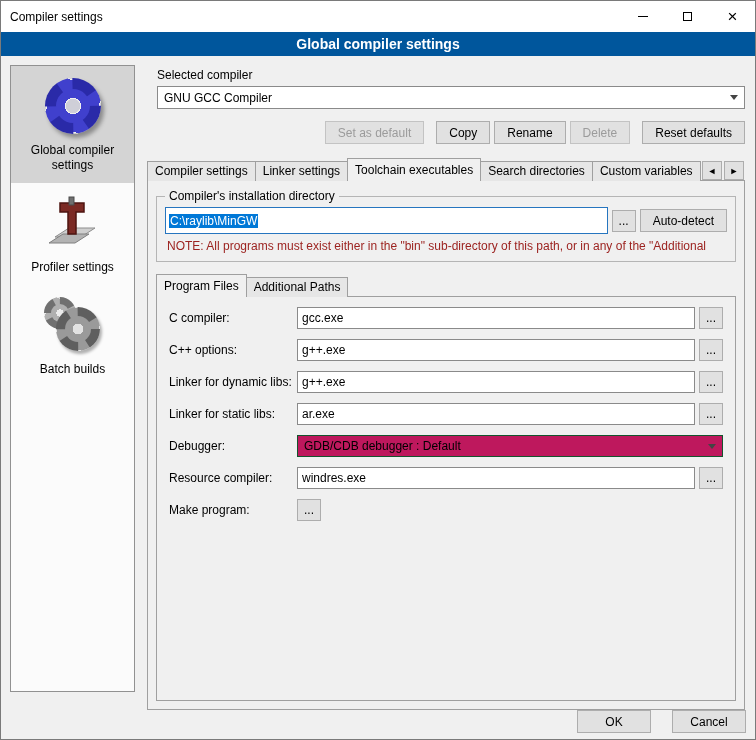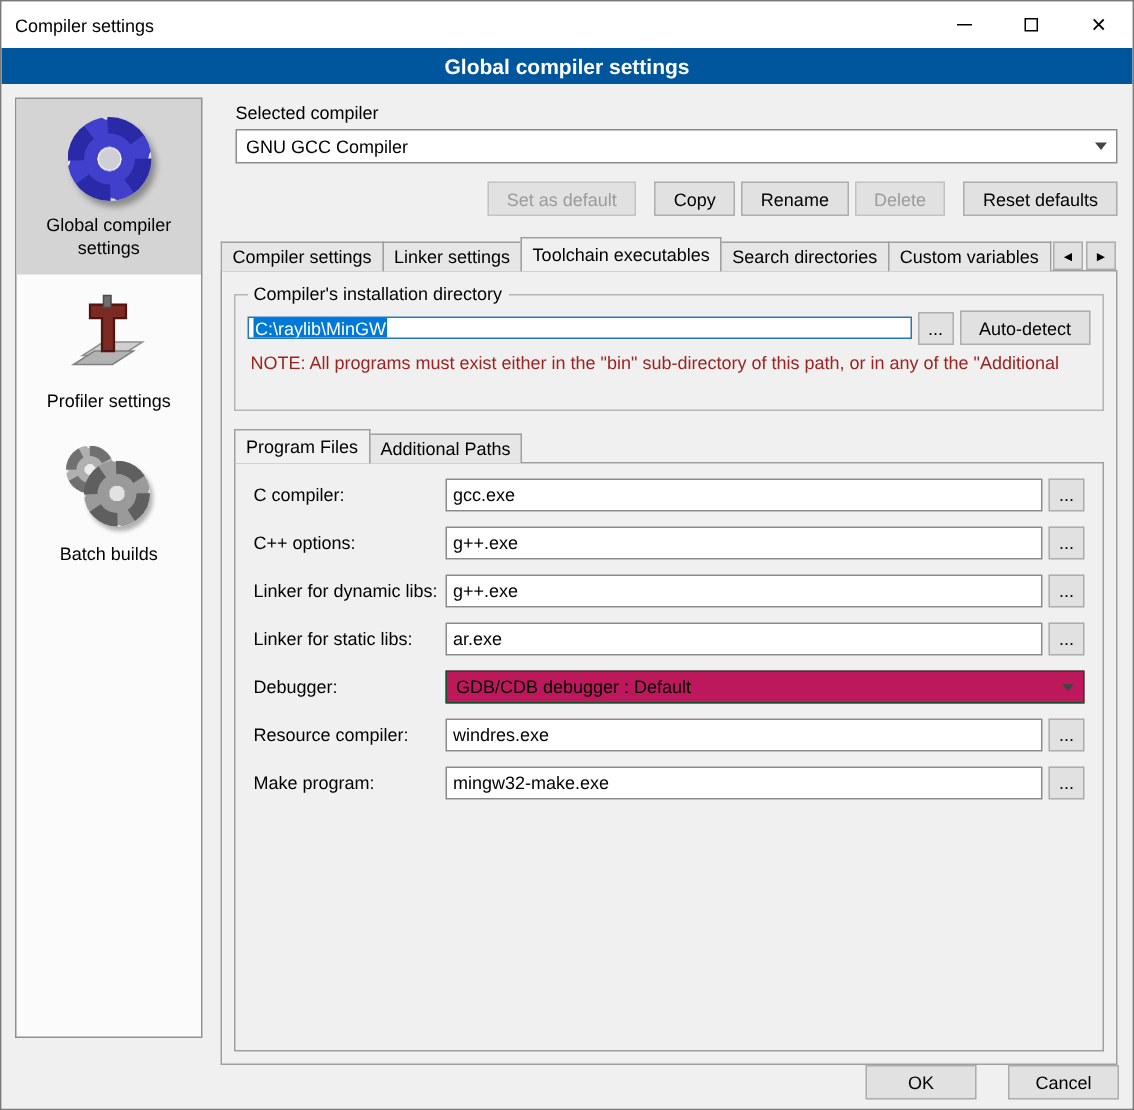--- a/index.html
+++ b/index.html
@@ -58,24 +58,24 @@
   .tabs-scroller { display:flex; align-items:flex-end; overflow:hidden; margin-right:44px; height:23px; }
   .tab { flex:0 0 auto; height:20px; line-height:19px; padding:0 7px; background:#e6e6e6; border:1px solid #9f9f9f; border-bottom:none; white-space:nowrap; }
   .tab + .tab { margin-left:-1px; }
   .tab.active { height:23px; line-height:22px; background:#f0f0f0; position:relative; z-index:3; }
   .tab-arrows { position:absolute; right:1px; top:3px; display:flex; }
   .arrow-btn { width:20px; height:19px; background:#e1e1e1; border:1px solid #adadad; display:flex; align-items:center; justify-content:center; font-size:9px; padding:0; }
   .arrow-btn + .arrow-btn { margin-left:2px; }
 
   .tabpanel { border:1px solid #9f9f9f; background:#f0f0f0; height:530px; margin-top:-1px; padding:8px; display:flex; flex-direction:column; }
 
-  fieldset.group { border:1px solid #b5b5b5; margin:0; padding:4px 8px 24px; }
+  fieldset.group { border:1px solid #b5b5b5; margin:0; padding:4px 8px 8px; }
   fieldset.group legend { padding:0 4px; font-size:12px; }
   .path-row { display:flex; align-items:center; }
-  .path-box { flex:1; height:15px; border:1px solid #2675bf; background:#fff; display:flex; align-items:center; padding:0 3px; overflow:hidden; margin-right:4px; }
+  .path-box { flex:1; height:27px; border:1px solid #2675bf; background:#fff; display:flex; align-items:center; padding:0 3px; overflow:hidden; margin-right:4px; }
   .path-box .sel { background:#0078d7; color:#fff; padding:0 1px; white-space:nowrap; }
   .path-row .btn.autodetect { margin-left:4px; height:23px; }
   .note { color:#9c2320; margin:5px 2px 0; white-space:nowrap; overflow:hidden; }
 
   .subtabstrip { position:relative; margin-top:12px; height:23px; z-index:2; }
   .subpanel { border:1px solid #9f9f9f; background:#f0f0f0; flex:1; margin-top:-1px; padding:10px 8px; overflow:hidden; }
 
   .frow { display:flex; align-items:center; margin:0 4px 10px; }
   .frow .flabel { width:128px; flex:0 0 128px; }
   .txt { flex:1; height:22px; border:1px solid #8a8a8a; background:#fff; font-family:"Liberation Sans",sans-serif; font-size:12px; padding:0 4px; margin-right:4px; }
@@ -230,21 +230,20 @@
           </div>
 
           <div class="frow">
             <span class="flabel">Resource compiler:</span>
             <input class="txt" value="windres.exe" style="">
             <button class="btn browse">...</button>
           </div>
 
           <div class="frow">
             <span class="flabel">Make program:</span>
-            <input class="txt" value="mingw32-make.exe" style="">
             <button class="btn browse">...</button>
           </div>
 
         </div>
       </div>
     </div>
 
     <div class="footer-btns">
       <button class="btn">OK</button>
       <button class="btn">Cancel</button>

